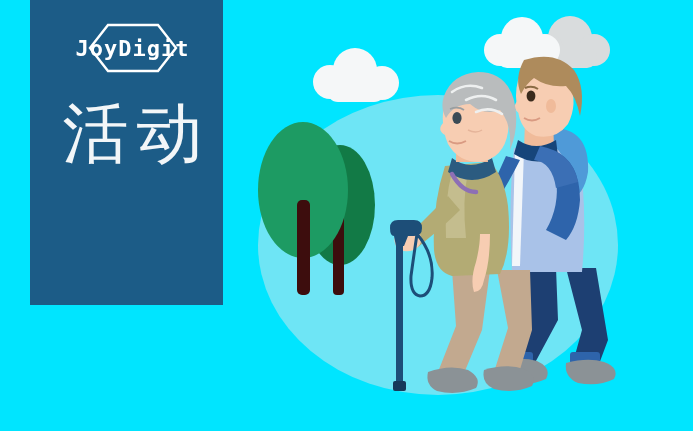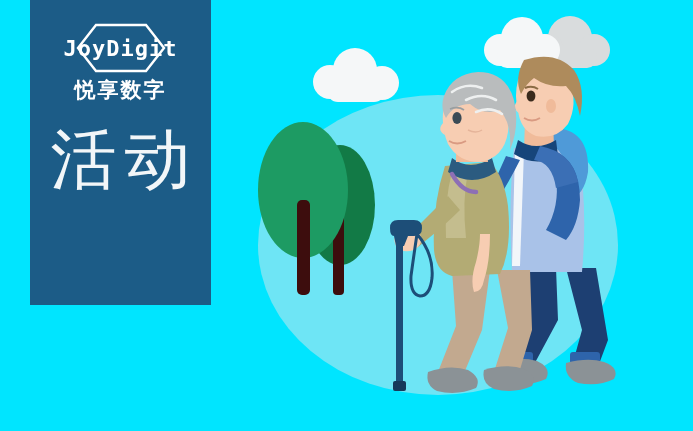--- a/index.html
+++ b/index.html
@@ -10,21 +10,21 @@
   }
   #stage{position:relative;width:693px;height:431px;overflow:hidden;background:#00e5ff;}
 
   
   .art{position:absolute;inset:0;}
 
   
   #panel{
     position:absolute;left:30px;top:0;width:181px;height:305px;
     background:#1c5c87;
-    display:flex;flex-direction:column;align-items:center;
+    display:flex;flex-direction:column;align-items:center;padding-left:12px;
   }
   #logo-block{margin-top:22px;display:flex;flex-direction:column;align-items:center;}
   #logo-mark{position:relative;width:116px;height:52px;}
   #logo-mark svg{position:absolute;left:0;top:0;}
   #logo-word{
     position:absolute;left:0;top:0;width:116px;height:52px;
     display:flex;align-items:center;justify-content:center;
     color:#ffffff;font-size:22px;font-weight:bold;letter-spacing:1px;
     font-family:"DejaVu Sans Mono","Liberation Mono",monospace;
     white-space:nowrap;
@@ -177,21 +177,20 @@
 
   <div id="panel">
 
     <div id="logo-block">
       <div id="logo-mark">
         <svg width="116" height="52" viewBox="0 0 116 52">
           <polygon points="33,3 83,3 101,26 83,49 33,49 15,26" fill="none" stroke="#ffffff" stroke-width="2.4"></polygon>
         </svg>
         <div id="logo-word">JoyDigit</div>
       </div>
-      <div id="logo-cn">悦享数字</div>
     </div>
 
     <div id="title-block">
       <div id="title-line1">活动</div>
     </div>
   </div>
 
 </div>
 
 </body></html>

